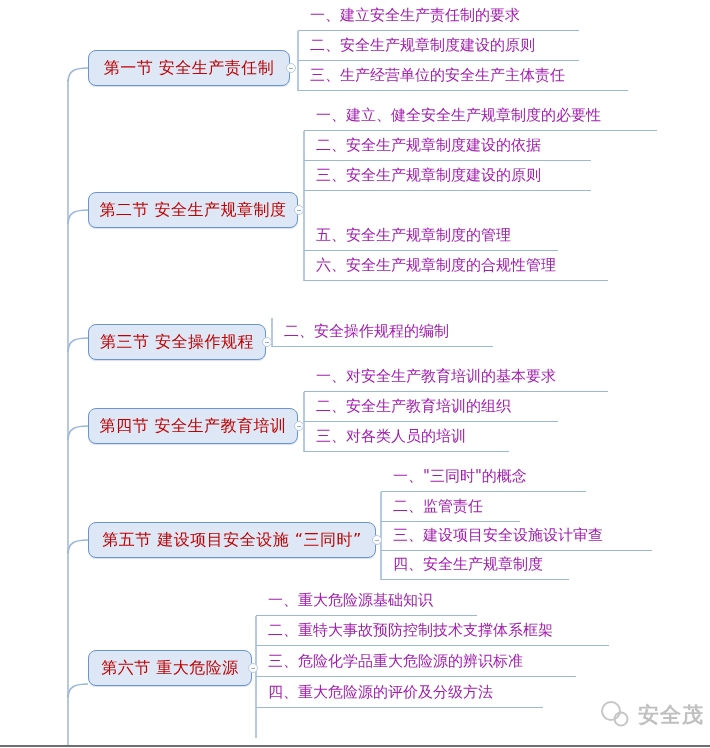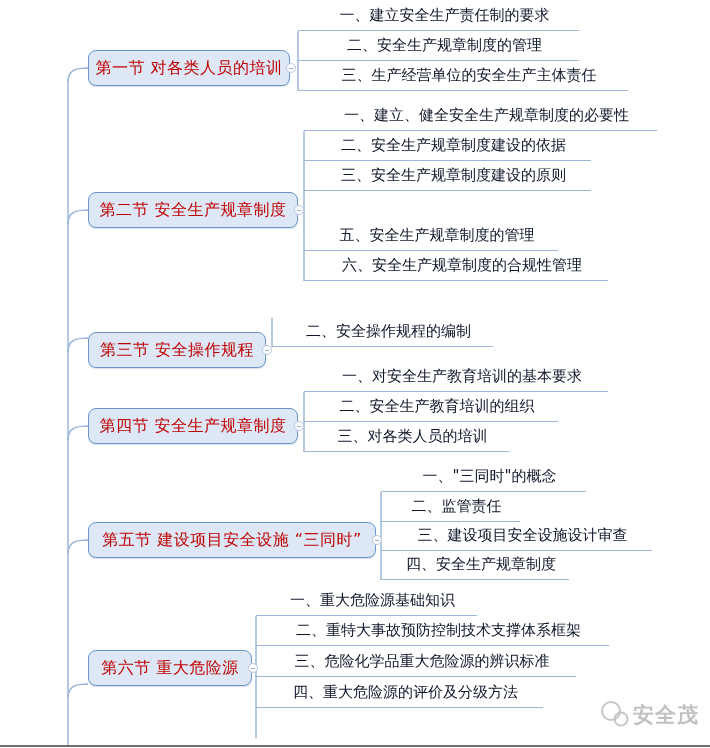--- a/index.html
+++ b/index.html
@@ -18,26 +18,26 @@
   .collapse{
     position:absolute;right:-7px;top:50%;transform:translateY(-50%);
     width:10px;height:10px;border-radius:50%;
     background:#fcfdfe;border:1px solid #bccadf;
     display:flex;align-items:center;justify-content:center;box-sizing:border-box;
   }
   .collapse::after{content:"";display:block;width:4px;height:1px;background:#9fb0c9;}
   .child{
     position:absolute;box-sizing:border-box;height:29px;
     border-bottom:1.5px solid #9db7da;
-    color:#0f172a;font-size:15px;line-height:26px;
-    padding-left:12px;white-space:nowrap;text-align:center;
+    color:#a21caf;font-size:15px;line-height:26px;
+    padding-left:12px;white-space:nowrap;
   }
   .watermark{
     position:absolute;left:597px;top:697px;height:36px;
-    display:flex;align-items:center;color:#c0c0c0;
+    display:flex;align-items:center;gap:5px;color:#c0c0c0;
   }
   .watermark .wm-text{font-size:21px;font-weight:bold;letter-spacing:1px;}
   .bottom-rule{position:absolute;left:0;top:745px;width:710px;height:2px;background:#6e6e6e;}
 </style>
 </head>
 <body>
 
 <div id="canvas">
 
   <svg class="connectors" viewBox="0 0 710 748" xmlns="http://www.w3.org/2000/svg">
@@ -55,45 +55,45 @@
       <path d="M298 31 L298 91"></path>
       <path d="M304 131 L304 281"></path>
       <path d="M272 318 L272 347"></path>
       <path d="M304 392 L304 452"></path>
       <path d="M381 492 L381 580"></path>
       <path d="M256 616 L256 738"></path>
     </g>
   </svg>
 
   <div class="node" style="left:88px;top:50px;width:202px">
-    <span>第一节 对各类人员的培训</span>
+    <span>第一节 安全生产责任制</span>
     <span class="collapse"></span>
   </div>
   <div class="child" style="left:298px;top:2px;width:281px">一、建立安全生产责任制的要求</div>
-  <div class="child" style="left:298px;top:32px;width:281px">二、安全生产规章制度的管理</div>
+  <div class="child" style="left:298px;top:32px;width:281px">二、安全生产规章制度建设的原则</div>
   <div class="child" style="left:298px;top:62px;width:330px">三、生产经营单位的安全生产主体责任</div>
 
   <div class="node" style="left:88px;top:192px;width:210px">
     <span>第二节 安全生产规章制度</span>
     <span class="collapse"></span>
   </div>
   <div class="child" style="left:304px;top:102px;width:353px">一、建立、健全安全生产规章制度的必要性</div>
   <div class="child" style="left:304px;top:132px;width:287px">二、安全生产规章制度建设的依据</div>
   <div class="child" style="left:304px;top:162px;width:287px">三、安全生产规章制度建设的原则</div>
   <div class="child" style="left:304px;top:222px;width:254px">五、安全生产规章制度的管理</div>
   <div class="child" style="left:304px;top:252px;width:304px">六、安全生产规章制度的合规性管理</div>
 
-  <div class="node" style="left:88px;top:332px;width:178px">
+  <div class="node" style="left:88px;top:324px;width:178px">
     <span>第三节 安全操作规程</span>
     <span class="collapse"></span>
   </div>
   <div class="child" style="left:272px;top:318px;width:221px">二、安全操作规程的编制</div>
 
   <div class="node" style="left:88px;top:408px;width:210px">
-    <span>第四节 安全生产规章制度</span>
+    <span>第四节 安全生产教育培训</span>
     <span class="collapse"></span>
   </div>
   <div class="child" style="left:304px;top:363px;width:304px">一、对安全生产教育培训的基本要求</div>
   <div class="child" style="left:304px;top:393px;width:254px">二、安全生产教育培训的组织</div>
   <div class="child" style="left:304px;top:423px;width:205px">三、对各类人员的培训</div>
 
   <div class="node" style="left:88px;top:522px;width:288px">
     <span>第五节 建设项目安全设施 “三同时”</span>
     <span class="collapse"></span>
   </div>

